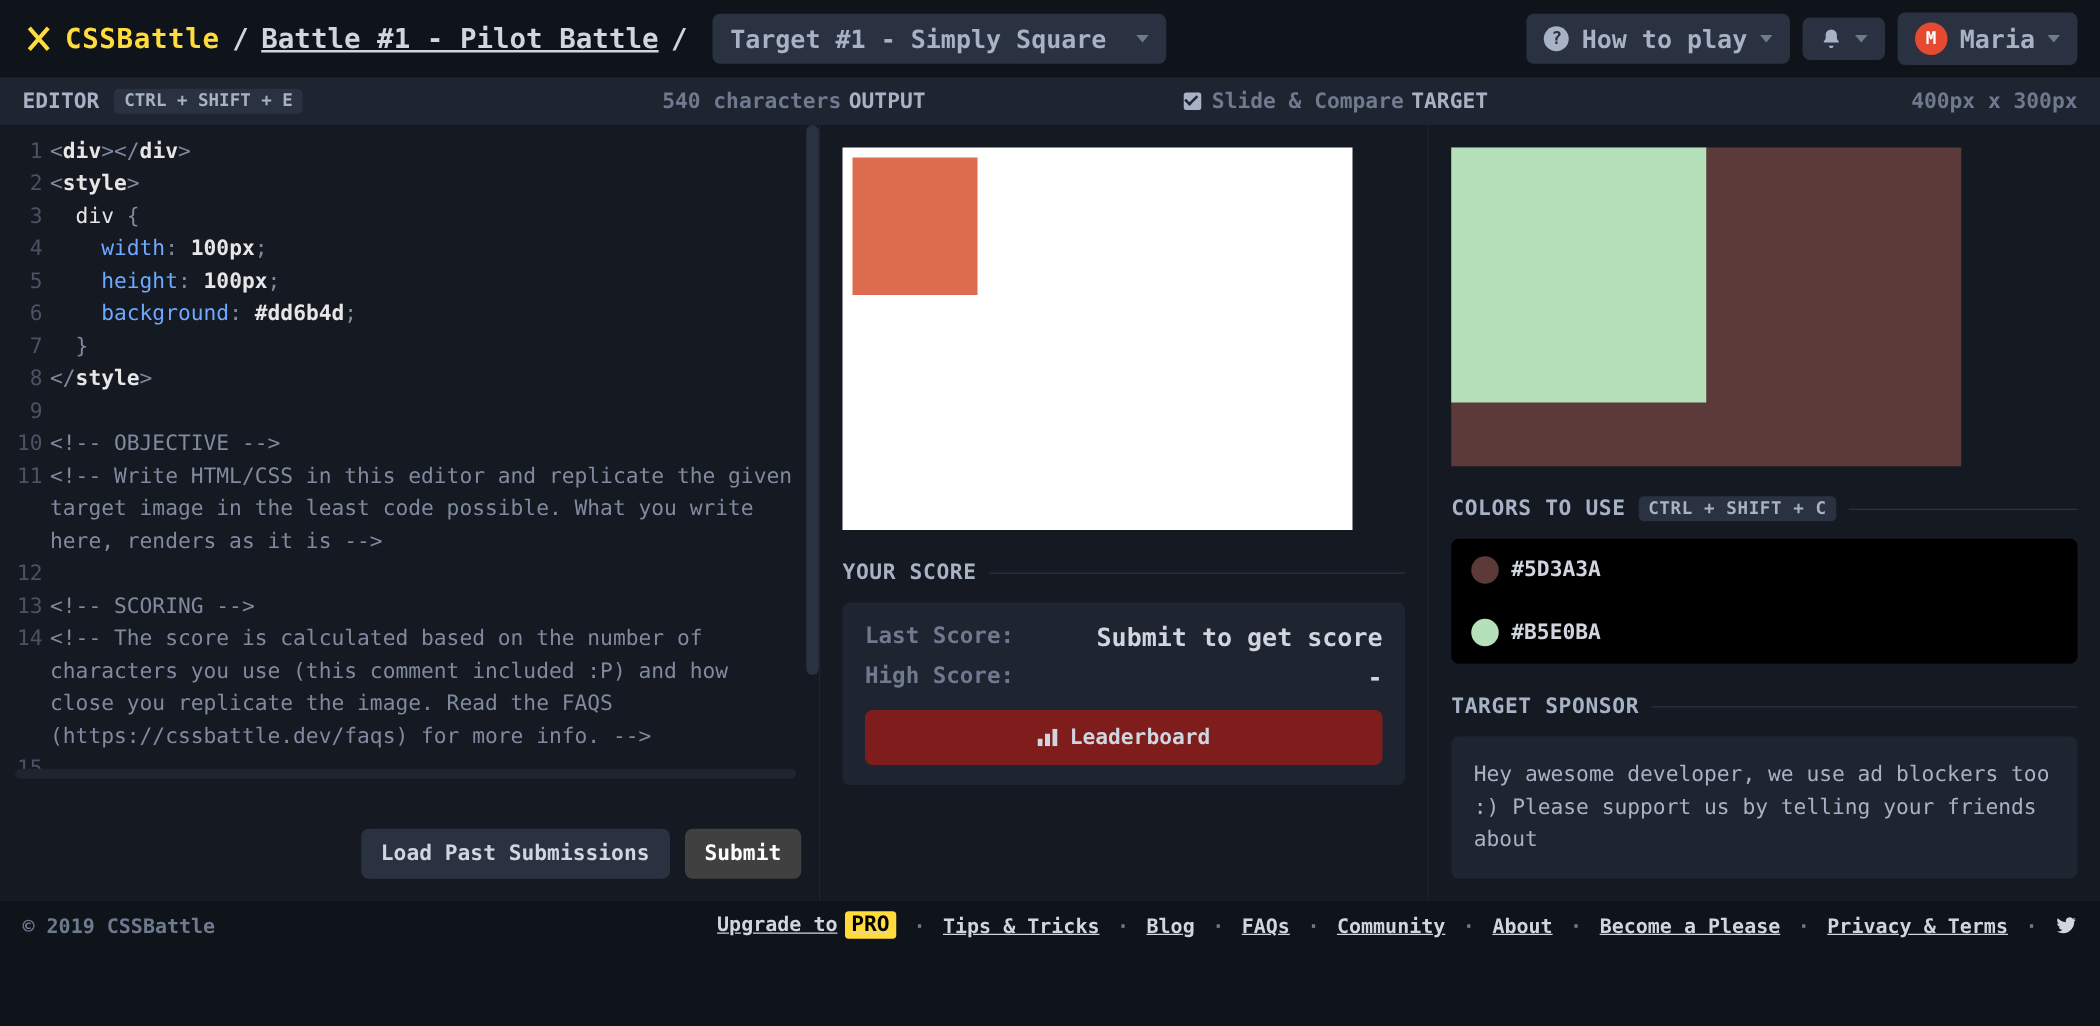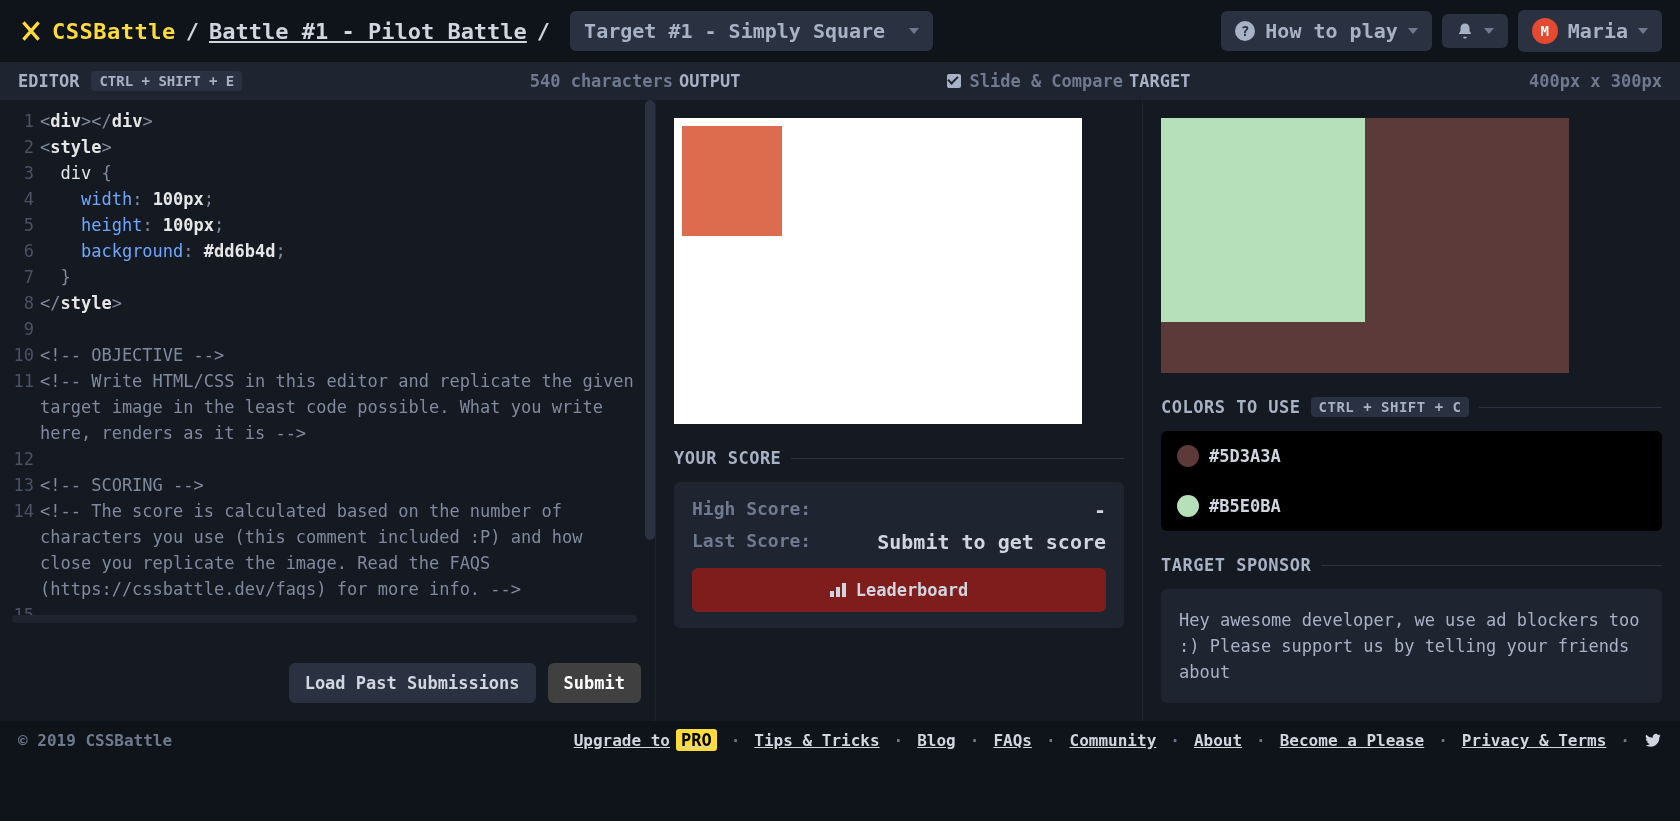--- a/index.html
+++ b/index.html
@@ -365,26 +365,26 @@
   <div class="output">
     <div class="canvas">
       <div class="sq-orange"></div>
     </div>
     <div class="section-title">
       <span>YOUR SCORE</span>
       <span class="line"></span>
     </div>
     <div class="score-box">
       <div class="score-row">
+        <span class="lbl">Last Score:</span>
+        <span class="val">Submit to get score</span>
+      </div>
+      <div class="score-row">
         <span class="lbl">High Score:</span>
         <span class="val">-</span>
-      </div>
-      <div class="score-row">
-        <span class="lbl">Last Score:</span>
-        <span class="val">Submit to get score</span>
       </div>
       <div class="leaderboard-btn">
         <svg width="16" height="14" viewBox="0 0 16 14" fill="#d0d5df">
             <rect x="0" y="8" width="4" height="6"></rect>
             <rect x="6" y="4" width="4" height="10"></rect>
             <rect x="12" y="0" width="4" height="14"></rect>
           </svg>
         <span>Leaderboard</span>
       </div>
     </div>

